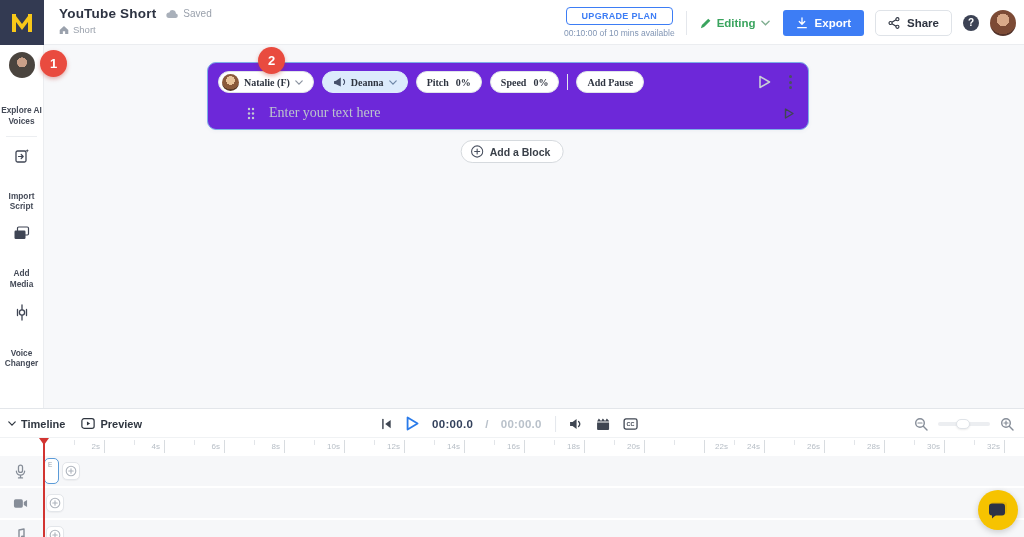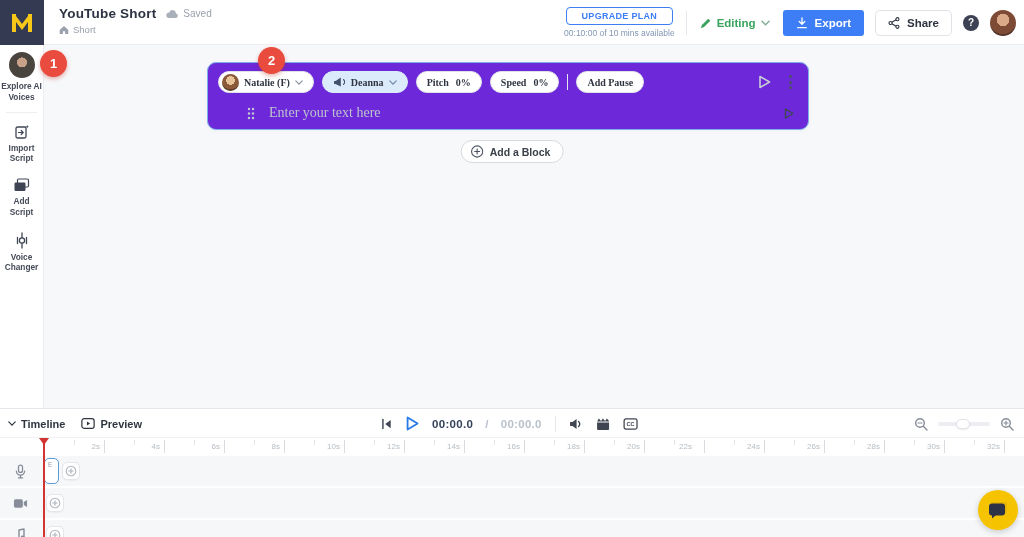--- a/index.html
+++ b/index.html
@@ -25,21 +25,21 @@
   .editing-btn .chev { color:#7fae90; }
   .export-btn { display:flex; align-items:center; gap:7px; background:var(--accent-blue,#3d7df5); color:#fff; border:none; border-radius:3px; padding:7px 13px; font-size:11.5px; font-weight:600; cursor:pointer; }
   .share-btn { display:flex; align-items:center; gap:7px; background:#fff; color:#2e3440; border:1px solid #dfe3e8; border-radius:5px; padding:6px 12px; font-size:11.5px; font-weight:600; cursor:pointer; }
   .help-btn { width:16px; height:16px; border-radius:50%; background:#3c4254; color:#fff; font-size:10px; font-weight:700; display:flex; align-items:center; justify-content:center; cursor:pointer; }
   .avatar-top { width:26px; height:26px; border-radius:50%; cursor:pointer;
     background:radial-gradient(circle at 50% 38%, #d9a989 0 30%, #7c4a35 31% 68%, #53332a 69% 100%); }
 
   
   #sidebar { position:absolute; left:0; top:45px; width:44px; height:363px; background:#fff; border-right:1px solid #ebedf0; z-index:10; }
   .sb-item { display:flex; flex-direction:column; align-items:center; gap:3px; padding:7px 1px; cursor:pointer; }
-  .sb-label { font-size:8.3px; color:#454b58; text-align:center; line-height:1.3; font-weight:600; }
+  .sb-label { font-size:8.3px; color:#454b58; text-align:center; line-height:1.3; font-weight:600;margin-top:24px; }
   .sb-avatar { width:26px; height:26px; border-radius:50%;
     background:radial-gradient(circle at 50% 40%, #c9a088 0 24%, #4a443e 25% 100%); }
   .sb-divider { height:1px; background:#eceef1; margin:2px 6px 4px; }
   .sb-icon { color:#3f4554; }
 
   
   #canvas { position:absolute; left:44px; top:45px; width:980px; height:363px; background:#f7f8fa; }
   .block { position:absolute; left:163px; top:17px; width:602px; height:68px; background:#6d28d9; border:1.5px solid var(--block-border-blue,#7cb0e8); border-radius:9px; box-shadow:0 1px 4px rgba(60,90,140,.06);font-family:Liberation Serif, serif; }
   .block-row1 { display:flex; align-items:center; gap:8px; padding:8px 12px 0 10px; }
   .pill { display:flex; align-items:center; gap:5px; height:22px; border:1px solid #dfe3e9; border-radius:11px; background:#fff; padding:0 10px; font-size:10px; font-weight:700; color:#2e3440; cursor:pointer; white-space:nowrap; }
@@ -172,21 +172,21 @@
           <path d="M4.5 8.5h4.5M7.2 6.5l2 2-2 2" fill="none" stroke="currentColor" stroke-width="1.2" stroke-linecap="round" stroke-linejoin="round"></path>
           <path d="M13.2 1l.5 1.3 1.3.5-1.3.5-.5 1.3-.5-1.3-1.3-.5 1.3-.5z" fill="currentColor"></path>
         </svg>
       <span class="sb-label">Import Script</span>
     </div>
     <div class="sb-item">
       <svg class="sb-icon" width="17" height="15" viewBox="0 0 17 15">
           <rect x="4.5" y="1" width="11" height="8" rx="1.2" fill="none" stroke="currentColor" stroke-width="1.2"></rect>
           <rect x="1.5" y="4.5" width="11" height="8.5" rx="1.2" fill="currentColor"></rect>
         </svg>
-      <span class="sb-label">Add Script</span>
+      <span class="sb-label">Add Media</span>
     </div>
     <div class="sb-item">
       <svg class="sb-icon" width="16" height="17" viewBox="0 0 16 17">
           <path d="M3.5 5.5v6M12.5 5.5v6M8 1v15" fill="none" stroke="currentColor" stroke-width="1.3" stroke-linecap="round"></path>
           <circle cx="8" cy="8.5" r="2.6" fill="#fff" stroke="currentColor" stroke-width="1.3"></circle>
         </svg>
       <span class="sb-label">Voice Changer</span>
     </div>
   </div>
 
@@ -349,21 +349,21 @@
         <div class="tick major" style="left: 524px;"></div>
         <div class="tick-label" style="left: 498px;">16s</div>
         <div class="tick minor" style="left: 554px;"></div>
         <div class="tick major" style="left: 584px;"></div>
         <div class="tick-label" style="left: 558px;">18s</div>
         <div class="tick minor" style="left: 614px;"></div>
         <div class="tick major" style="left: 644px;"></div>
         <div class="tick-label" style="left: 618px;">20s</div>
         <div class="tick minor" style="left: 674px;"></div>
         <div class="tick major" style="left: 704px;"></div>
-        <div class="tick-label" style="left: 670px;">22s</div>
+        <div class="tick-label" style="left: 706px;">22s</div>
         <div class="tick minor" style="left: 734px;"></div>
         <div class="tick major" style="left: 764px;"></div>
         <div class="tick-label" style="left: 738px;">24s</div>
         <div class="tick minor" style="left: 794px;"></div>
         <div class="tick major" style="left: 824px;"></div>
         <div class="tick-label" style="left: 798px;">26s</div>
         <div class="tick minor" style="left: 854px;"></div>
         <div class="tick major" style="left: 884px;"></div>
         <div class="tick-label" style="left: 858px;">28s</div>
         <div class="tick minor" style="left: 914px;"></div>

